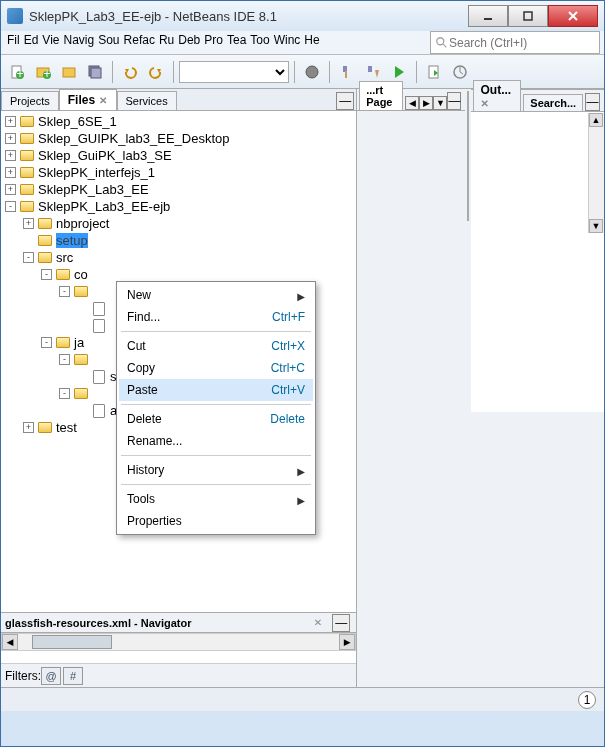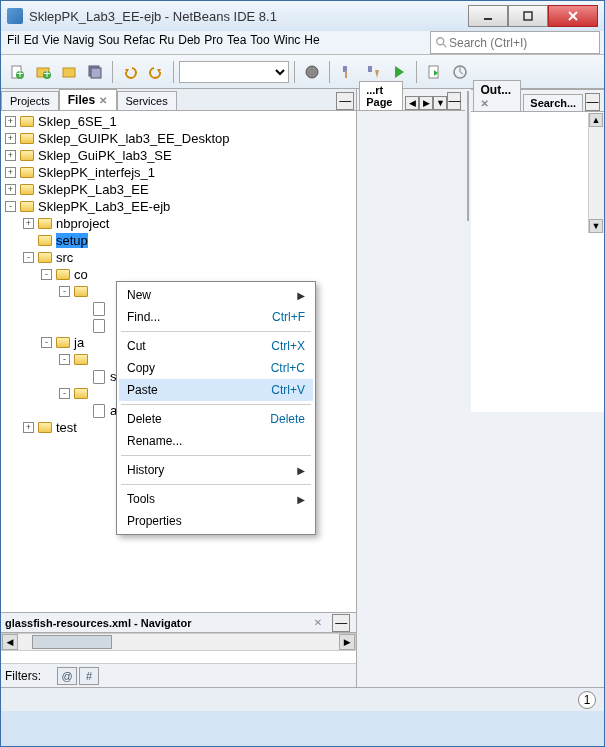--- a/index.html
+++ b/index.html
@@ -37,39 +37,39 @@
 
 .tree { flex: 1; overflow: hidden; padding: 2px 0; position: relative; }
 .tree-row { display: flex; align-items: center; height: 17px; padding-left: 4px; cursor: pointer; white-space: nowrap; }
 .tree-indent { display: inline-block; }
 .tree-toggle { width: 11px; height: 11px; border: 1px solid #888; background: #fff; display: inline-flex; align-items: center; justify-content: center; font-size: 9px; line-height: 1; margin-right: 3px; cursor: pointer; color: #444; }
 .tree-toggle.none { border: none; background: transparent; }
 .tree-icon { width: 16px; height: 14px; margin-right: 3px; display: inline-flex; align-items: center; justify-content: center; }
 .folder-ic { width: 14px; height: 11px; background: linear-gradient(to bottom, #fff0b0, #f0c850); border: 1px solid #c09020; border-radius: 1px; }
 .file-ic { width: 12px; height: 14px; background: #fff; border: 1px solid #888; border-radius: 1px; }
 .tree-label { font-size: 13px; }
-.tree-label.selected { background: #3399ff; color: #000000; }
+.tree-label.selected { background: #3399ff; color: #404040; }
 
 .context-menu { position: absolute; left: 115px; top: 170px; width: 200px; background: #fff; border: 1px solid #888; box-shadow: 3px 3px 6px rgba(0,0,0,0.3); z-index: 100; padding: 2px; }
-.ctx-item { display: flex; align-items: center; padding: 4px 8px; cursor: pointer; font-size: 13px; }
+.ctx-item { display: flex; align-items: flex-end; padding: 4px 8px; cursor: pointer; font-size: 13px; }
 .ctx-item:hover, .ctx-item.hover { background: #d6e8fc; }
 .ctx-label { flex: 1; }
 .ctx-shortcut { color: #0369a1; font-size: 12px; }
 .ctx-arrow { font-size: 10px; color: #333; }
 .ctx-sep { height: 1px; background: #ccc; margin: 3px 2px; }
 
 .navigator-panel { border-top: 1px solid #aaa; background: #eef2f6; }
 .nav-header { display: flex; align-items: center; padding: 2px 4px; border-bottom: 1px solid #aaa; height: 20px; }
 .nav-title { font-size: 11px; font-weight: bold; flex: 1; }
 .nav-body { height: 30px; background: #fff; position: relative; }
 .nav-scrollbar { height: 18px; background: #f0f0f0; border: 1px solid #ccc; display: flex; align-items: center; }
 .nav-scroll-l, .nav-scroll-r { width: 16px; height: 16px; background: #e0e0e0; border: 1px solid #aaa; display:flex; align-items:center; justify-content:center; font-size:9px; cursor:pointer;}
 .nav-scroll-thumb { width: 80px; height: 14px; background: #d0d8e0; border: 1px solid #999; margin-left: 14px; cursor: pointer;}
 .filters-row { display: flex; align-items: center; padding: 2px 4px; height: 24px; background: #eef2f6; border-top: 1px solid #ccc;}
-.filters-row .flabel { font-size: 12px; margin-right: 16px; }
+.filters-row .flabel { font-size: 12px; margin-right: 0; }
 .filter-btn { width: 20px; height: 18px; border: 1px solid #999; background: #e8eef4; margin-right: 2px; cursor: pointer; display:flex; align-items:center; justify-content:center; font-size:11px; color:#456;}
 
 .right-area { flex: 1; display: flex; background: #eef2f6; }
 .rtabs { display: flex; height: 22px; align-items: flex-end; padding: 0 2px; border-bottom: 1px solid #aaa; }
 .rtab { padding: 2px 6px; border: 1px solid #aaa; border-bottom: none; background: #fff; font-size: 11px; font-weight: bold; cursor:pointer; }
 .rtab-nav { display: flex; margin-left: 2px; }
 .rtab-navbtn { width: 14px; height: 14px; border: 1px solid #888; background: #eee; font-size: 9px; cursor: pointer; display:flex; align-items:center; justify-content:center; }
 .rcontent { flex: 1; background: #fff; border: 1px solid #aaa; margin: 2px; position: relative; overflow: hidden; height: 130px; max-height: 130px; }
 .netbeans-banner { position: absolute; left: 10px; top: 8px; width: 180px; height: 80px; background: #1b4a8c; color: #fff; display: flex; align-items: center; justify-content: center; font-size: 20px; font-weight: bold; }
 .nb-logo { width: 28px; height: 28px; margin-right: 6px; }

